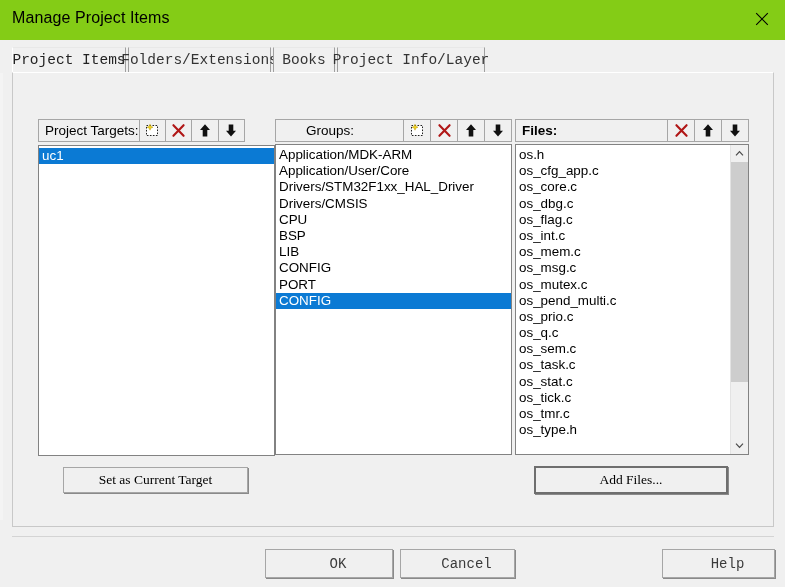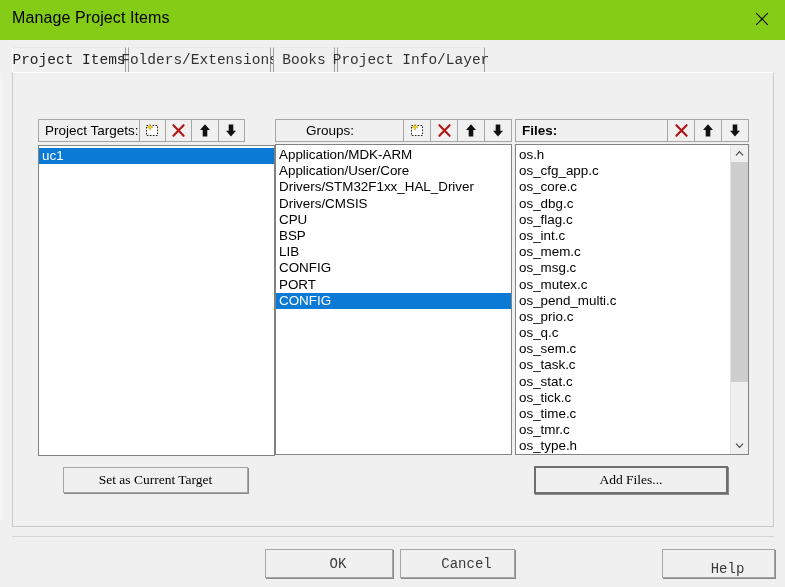--- a/index.html
+++ b/index.html
@@ -295,21 +295,20 @@
           <div class="li">os_mem.c</div>
           <div class="li">os_msg.c</div>
           <div class="li">os_mutex.c</div>
           <div class="li">os_pend_multi.c</div>
           <div class="li">os_prio.c</div>
           <div class="li">os_q.c</div>
           <div class="li">os_sem.c</div>
           <div class="li">os_task.c</div>
           <div class="li">os_stat.c</div>
           <div class="li">os_tick.c</div>
-          <div class="li">os_time.c</div>
           <div class="li">os_tmr.c</div>
           <div class="li">os_type.h</div>
         </div>
       <div class="scrollbar">
         <div class="sb-arrow up">
           <svg width="9" height="7" viewBox="0 0 9 7">
               <path d="M1 5.3 L4.5 1.6 L8 5.3" stroke="#4a4a4a" stroke-width="1.2" fill="none"></path>
             </svg>
         </div>
         <div class="sb-thumb" id="files-sb-thumb" style="top: 17px; height: 220px;"></div>
@@ -332,17 +331,17 @@
   </div>
 
   <div class="bottom-sep"></div>
 
   <div class="btn mono" style="left:265px; top:549px; width:128px; height:29px;">
     <span>OK</span>
   </div>
   <div class="btn mono" style="left:400px; top:549px; width:115px; height:29px;">
     <span>Cancel</span>
   </div>
-  <div class="btn mono" style="left:662px; top:549px; width:113px; height:29px;align-items:flex-end;">
+  <div class="btn mono" style="left:662px; top:549px; width:113px; height:29px;">
     <span>Help</span>
   </div>
 
 </div>
 
 </body></html>

